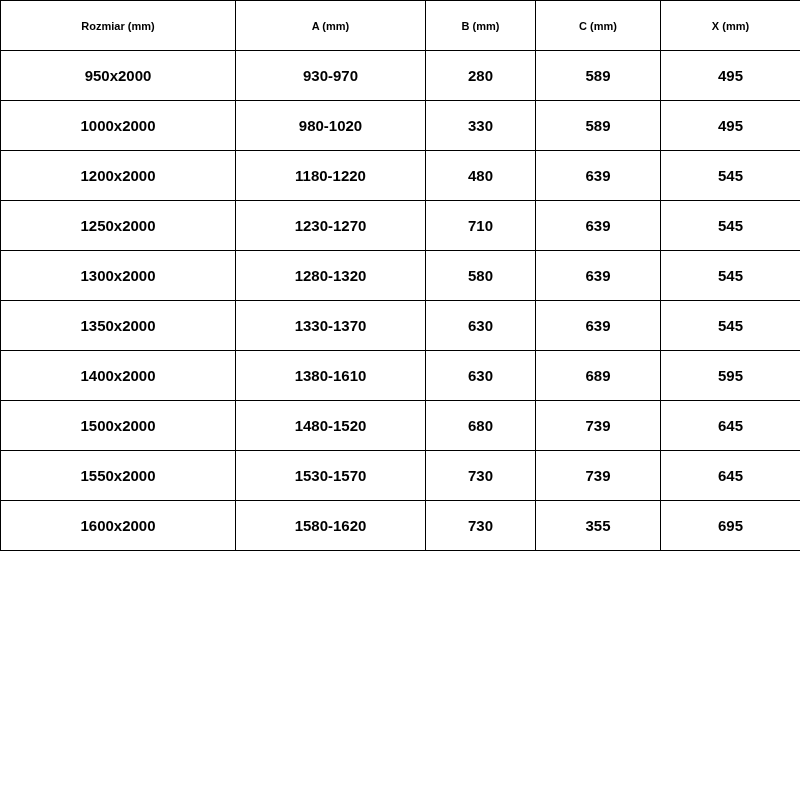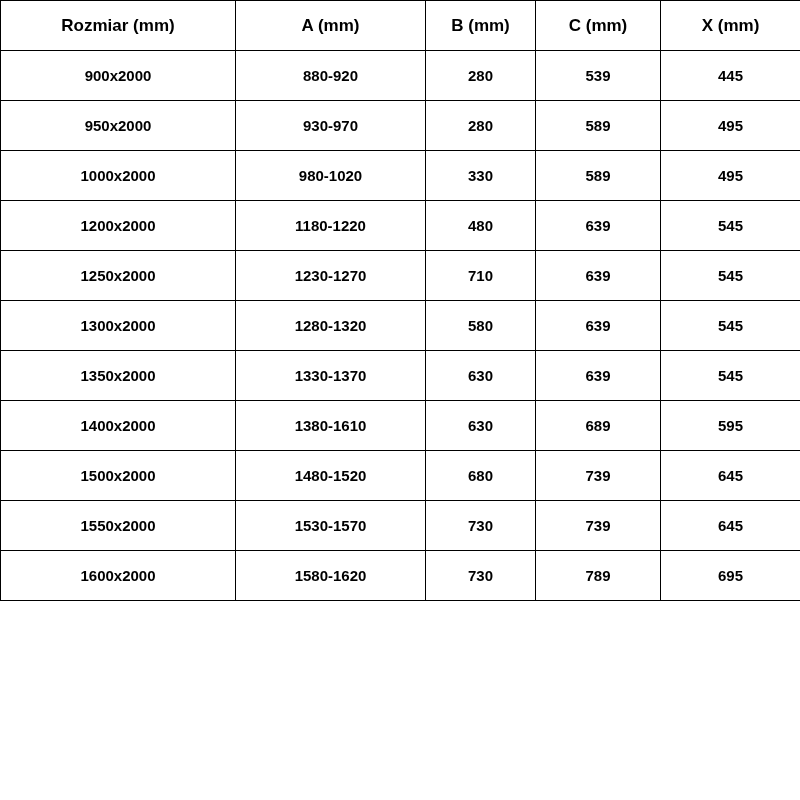--- a/index.html
+++ b/index.html
@@ -29,21 +29,21 @@
     text-align: center;
     vertical-align: middle;
     font-weight: bold;
     font-size: 15px;
     height: 50px;
     padding: 0 4px;
     box-sizing: border-box;
     white-space: nowrap;
   }
   table.size-table th {
-    font-size: 17px;
+    font-size: 11px;
   }
   
   col.c0 { width: 235px; }
   col.c1 { width: 190px; }
   col.c2 { width: 110px; }
   col.c3 { width: 125px; }
   col.c4 { width: 140px; }
 </style>
 </head>
 <body>
@@ -60,27 +60,20 @@
     <thead>
       <tr>
         <th>Rozmiar (mm)</th>
         <th>A (mm)</th>
         <th>B (mm)</th>
         <th>C (mm)</th>
         <th>X (mm)</th>
       </tr>
     </thead>
     <tbody>
-      <tr>
-        <td>900x2000</td>
-        <td>880-920</td>
-        <td>280</td>
-        <td>539</td>
-        <td>445</td>
-      </tr>
       <tr>
         <td>950x2000</td>
         <td>930-970</td>
         <td>280</td>
         <td>589</td>
         <td>495</td>
       </tr>
       <tr>
         <td>1000x2000</td>
         <td>980-1020</td>
@@ -134,18 +127,18 @@
         <td>1550x2000</td>
         <td>1530-1570</td>
         <td>730</td>
         <td>739</td>
         <td>645</td>
       </tr>
       <tr>
         <td>1600x2000</td>
         <td>1580-1620</td>
         <td>730</td>
-        <td>789</td>
+        <td>355</td>
         <td>695</td>
       </tr>
     </tbody>
   </table>
 </div>
 
 </body></html>

